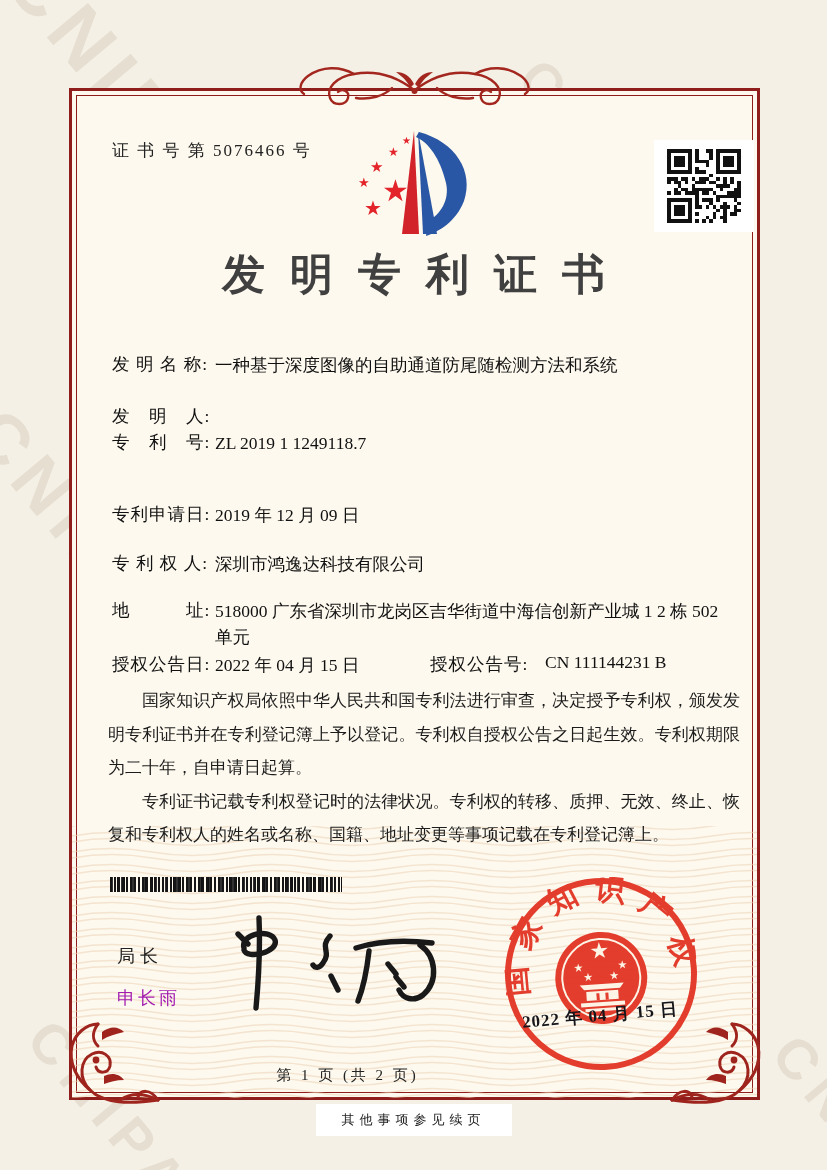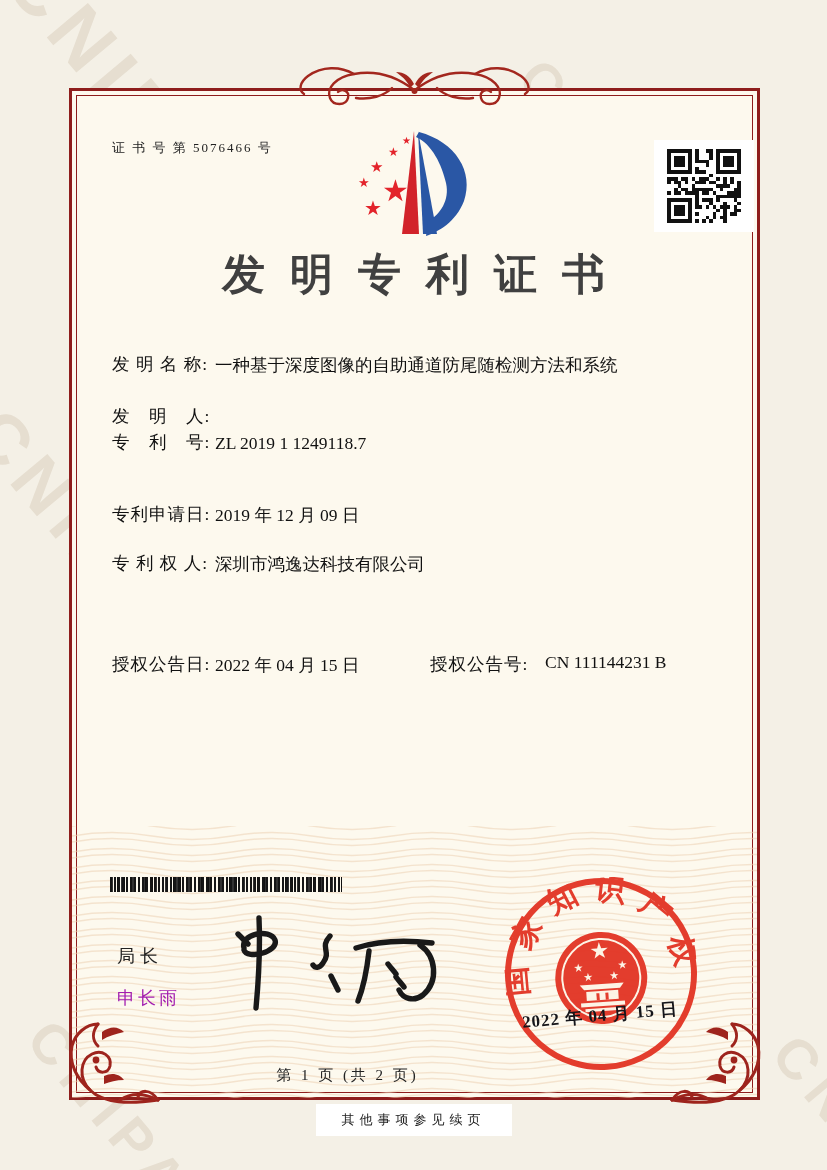--- a/index.html
+++ b/index.html
@@ -33,21 +33,21 @@
     background:#fdf9ee;
   }
   .frame::after {
     content:""; position:absolute; inset:4px;
     border:1px solid #8e1d1c; pointer-events:none;
   }
   .waves { position:absolute; left:72px; top:826px; width:685px; height:272px; pointer-events:none; }
 
   .cert-no {
     position:absolute; left:112px; top:139px;
-    font-size:13px; letter-spacing:2px; color:#222;
+    font-size:17px; letter-spacing:2px; color:#222;
   }
 
   
   .logo { position:absolute; left:342px; top:128px; width:148px; height:110px; }
   .logo .star { position:absolute; color:#e3242b; line-height:1;
     font-family:"DejaVu Sans",sans-serif; }
 
   
   .qr-wrap { position:absolute; left:654px; top:140px; width:100px; height:92px; background:#ffffff; }
   .qr { position:absolute; left:13px; top:9px; width:74px; height:74px; }
@@ -377,27 +377,35 @@
     <span class="field-value">ZL 2019 1 1249118.7</span>
   </div>
   <div class="field-row" style="top:502px;">
     <span class="field-label">专利申请日:</span>
     <span class="field-value">2019 年 12 月 09 日</span>
   </div>
   <div class="field-row" style="top:551px;">
     <span class="field-label">专 利 权 人:</span>
     <span class="field-value">深圳市鸿逸达科技有限公司</span>
   </div>
+  <div class="field-row" style="top:598px;">
+    <span class="field-label">地　　　址:</span>
+    <span class="field-value">518000 广东省深圳市龙岗区吉华街道中海信创新产业城 1 2 栋 502 单元</span>
+  </div>
   <div class="field-row" style="top:652px;">
     <span class="field-label">授权公告日:</span>
     <span class="field-value" style="width:200px;">2022 年 04 月 15 日</span>
     <span class="field-label-2">授权公告号:</span>
     <span class="field-value-2">CN 111144231 B</span>
   </div>
 
+  <div class="paragraphs">
+    <p>国家知识产权局依照中华人民共和国专利法进行审查，决定授予专利权，颁发发明专利证书并在专利登记簿上予以登记。专利权自授权公告之日起生效。专利权期限为二十年，自申请日起算。</p>
+    <p>专利证书记载专利权登记时的法律状况。专利权的转移、质押、无效、终止、恢复和专利权人的姓名或名称、国籍、地址变更等事项记载在专利登记簿上。</p>
+  </div>
 
   <div class="barcode"></div>
 
   <div class="commissioner-title">局长</div>
   <div class="commissioner-name">申长雨</div>
   <svg class="signature" viewBox="0 0 215 110">
     <g stroke="#191919" stroke-width="5.4" fill="none" stroke-linecap="round" stroke-linejoin="round">
       <path d="M12,28 C16,32 19,35 22,38"></path>
       <path d="M33,12 C34,36 33,70 30,102"></path>
       <path d="M18,42 C14,28 44,22 49,34 C53,46 21,54 18,44"></path>

